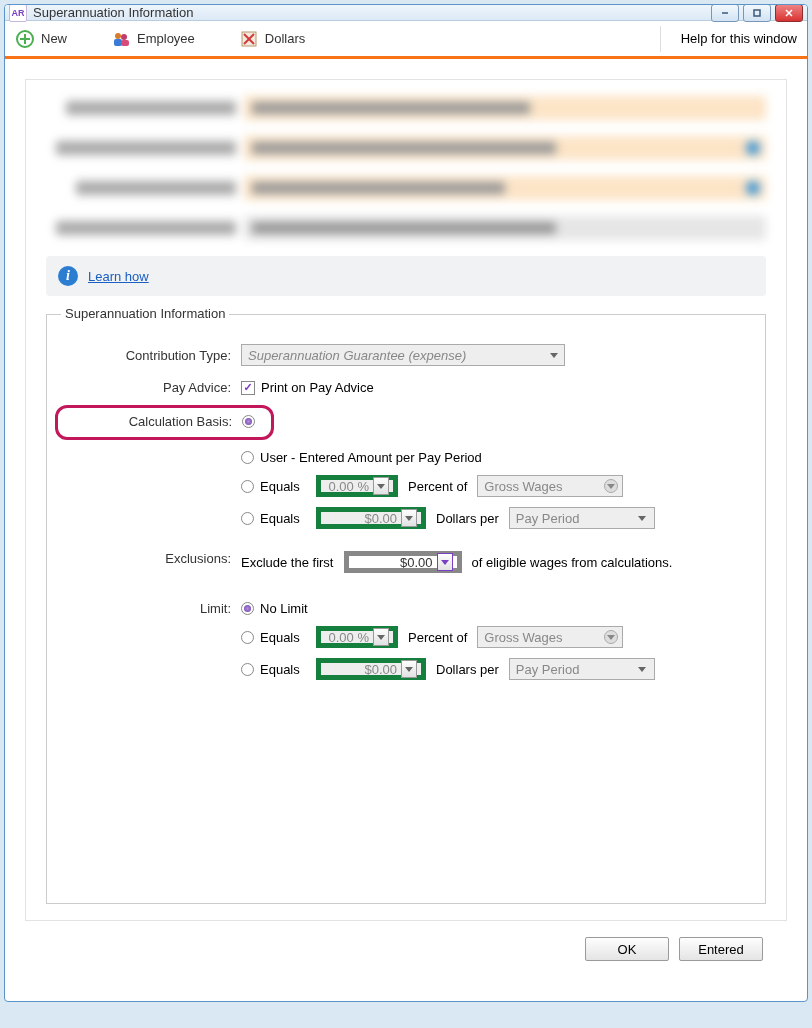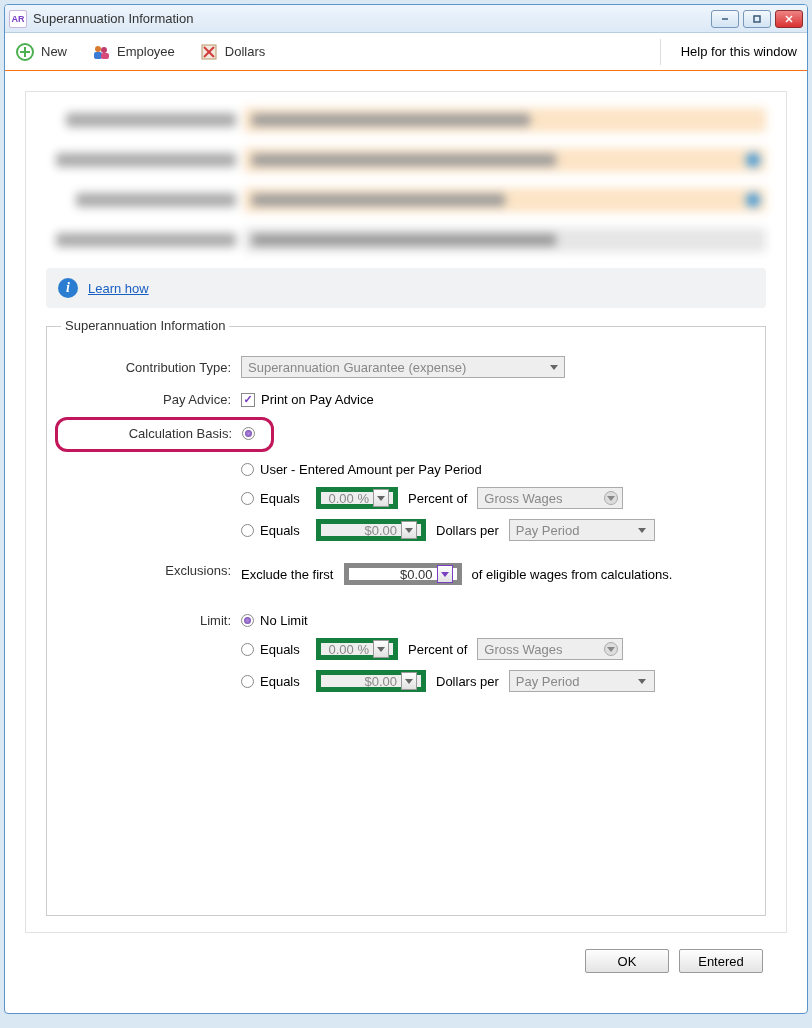--- a/index.html
+++ b/index.html
@@ -1,46 +1,46 @@
 <!DOCTYPE html>
 <html><head>
 <meta charset="utf-8">
 <style>
 * { box-sizing: border-box; margin: 0; padding: 0; font-family: 'Segoe UI', Tahoma, sans-serif; font-size: 13px; }
 body { background: #dae8f4; padding: 4px; }
 .window { background: #fff; border: 1px solid #5b94c8; border-radius: 4px; width: 804px; overflow: hidden; }
-.titlebar { background: linear-gradient(#eef5fc, #dce9f6); height: 28px; display: flex; align-items: center; padding: 0 4px; border-bottom: 1px solid #b9cde1; }
+.titlebar { background: linear-gradient(#eef5fc, #dce9f6); height: 16px; display: flex; align-items: center; padding: 0 4px; border-bottom: 1px solid #b9cde1; }
 .titlebar .appicon { width: 18px; height: 18px; background: #fff; border: 1px solid #c7b6de; border-radius: 2px; display: flex; align-items: center; justify-content: center; font-size: 9px; font-weight: bold; color: #7a3fc2; margin-right: 6px; }
 .titlebar .title { flex: 1; color: #333; }
 .winbtns { display: flex; gap: 4px; }
 .winbtn { width: 28px; height: 18px; border: 1px solid #7897b8; border-radius: 3px; background: linear-gradient(#f3f8fd, #d2e3f3); display: flex; align-items: center; justify-content: center; }
 .winbtn.close { background: linear-gradient(#ef8383, #d93232); border-color: #8d2d2d; }
 .winbtn svg { width: 10px; height: 10px; }
-.toolbar { height: 38px; display: flex; align-items: center; padding: 0 10px; border-bottom: 1px solid #f97316; }
+.toolbar { height: 38px; display: flex; align-items: center; padding: 0 10px; border-bottom: 3px solid #f97316; gap: 20px; }
 .tbitem { display: flex; align-items: center; gap: 6px; margin-right: 24px; cursor: pointer; color: #333; }
 .tbitem .ico { width: 20px; height: 20px; display: flex; align-items: center; justify-content: center; }
 .spacer { flex: 1; }
 .helpitem { display: flex; align-items: center; gap: 6px; padding-left: 14px; border-left: 1px solid #ddd; height: 26px; }
 .content { padding: 20px; }
 .panel { border: 1px solid #e2e2e2; padding: 16px 20px; background: #fff; }
 .blurblk { filter: blur(5px); margin-bottom: 4px; }
 .blurrow { display: flex; align-items: center; gap: 8px; margin-bottom: 16px; }
 .blurlabel { width: 190px; height: 14px; background: #aaa; border-radius: 2px; }
 .blurfield { flex: 1; height: 24px; background: #fce4c6; border-radius: 2px; display: flex; align-items: center; padding: 0 8px; }
 .blurfield.gray { background: #e6e6e6; }
 .blurtxt { width: 55%; height: 12px; background: #999; border-radius: 2px; }
 .blurdot { width: 14px; height: 14px; background: #3a94d6; border-radius: 50%; position: absolute; right: 6px; }
 .infobar { background: #f1f2f3; border-radius: 4px; padding: 10px 12px; display: flex; align-items: center; gap: 10px; margin: 12px 0 18px; }
 .infoicon { width: 20px; height: 20px; border-radius: 50%; background: #2b7dd1; color: #fff; font-weight: bold; font-style: italic; font-family: Georgia, serif; display: flex; align-items: center; justify-content: center; font-size: 14px; }
 .infobar a { color: #1a5fc2; text-decoration: underline; cursor: pointer; }
 .fieldset { border: 1px solid #ccc; padding: 0 14px 14px; margin-top: 8px; height: 590px; }
 .legend { position: relative; top: -9px; background: #fff; padding: 0 4px; color: #333; display: inline-block; }
 .row { display: flex; align-items: center; margin-top: 14px; }
 .lbl { width: 180px; text-align: right; padding-right: 10px; color: #333; }
-.select { border: 1px solid #aaa; background: #eee; color: #888; height: 22px; display: flex; align-items: center; justify-content: space-between; padding: 8px 6px; width: 324px; }
+.select { border: 1px solid #aaa; background: #eee; color: #888; height: 22px; display: flex; align-items: center; justify-content: space-between; padding: 8px 6px; width: 324px; font-style: italic; }
 .caret { width: 0; height: 0; border-left: 4px solid transparent; border-right: 4px solid transparent; border-top: 5px solid #666; }
 .chk { width: 14px; height: 14px; border: 1px solid #888; background: #fff; display: inline-flex; align-items: center; justify-content: center; color: #7a3fc2; font-size: 11px; font-weight: bold; }
 .highlight { border: 3px solid #c2185b; border-radius: 12px; padding: 6px 10px 8px; display: inline-flex; align-items: center; }
 .radio { width: 13px; height: 13px; border: 1px solid #888; border-radius: 50%; display: inline-flex; align-items: center; justify-content: center; margin-right: 6px; flex-shrink: 0; }
 .radio.sel::after { content: ''; width: 7px; height: 7px; border-radius: 50%; background: radial-gradient(#b48fe0, #6b3ca8); }
 .optrow { display: flex; align-items: center; padding-left: 180px; margin-top: 10px; }
 .numbox { border: 5px solid #15803d; background: #eee; color: #888; height: 22px; display: flex; align-items: center; padding: 0 4px 0 6px; width: 82px; justify-content: space-between; }
 .numbox.white { background: #fff; color: #333; border-color: #888; }
 .numbox .val { text-align: right; flex: 1; padding-right: 4px; }
 .ddbtn { width: 16px; height: 18px; background: linear-gradient(#fefefe,#e2e2e2); border: 1px solid #999; display: flex; align-items: center; justify-content: center; }

